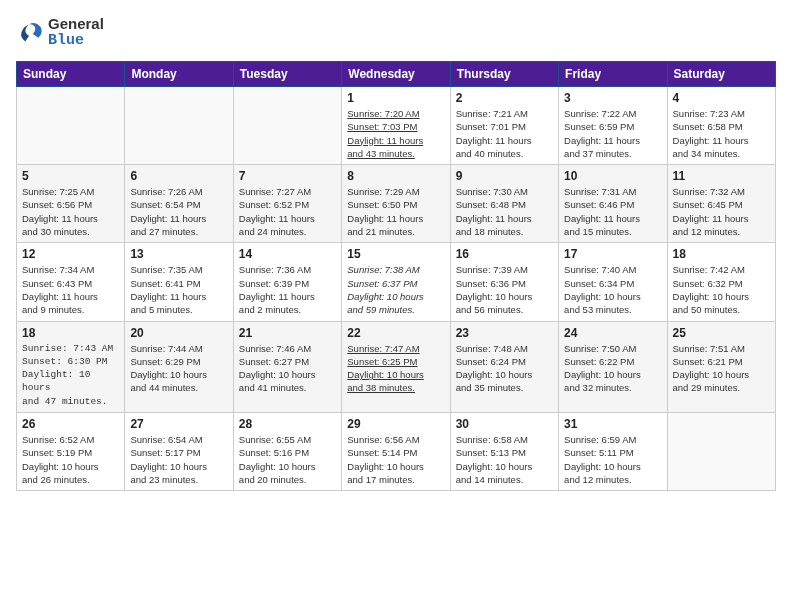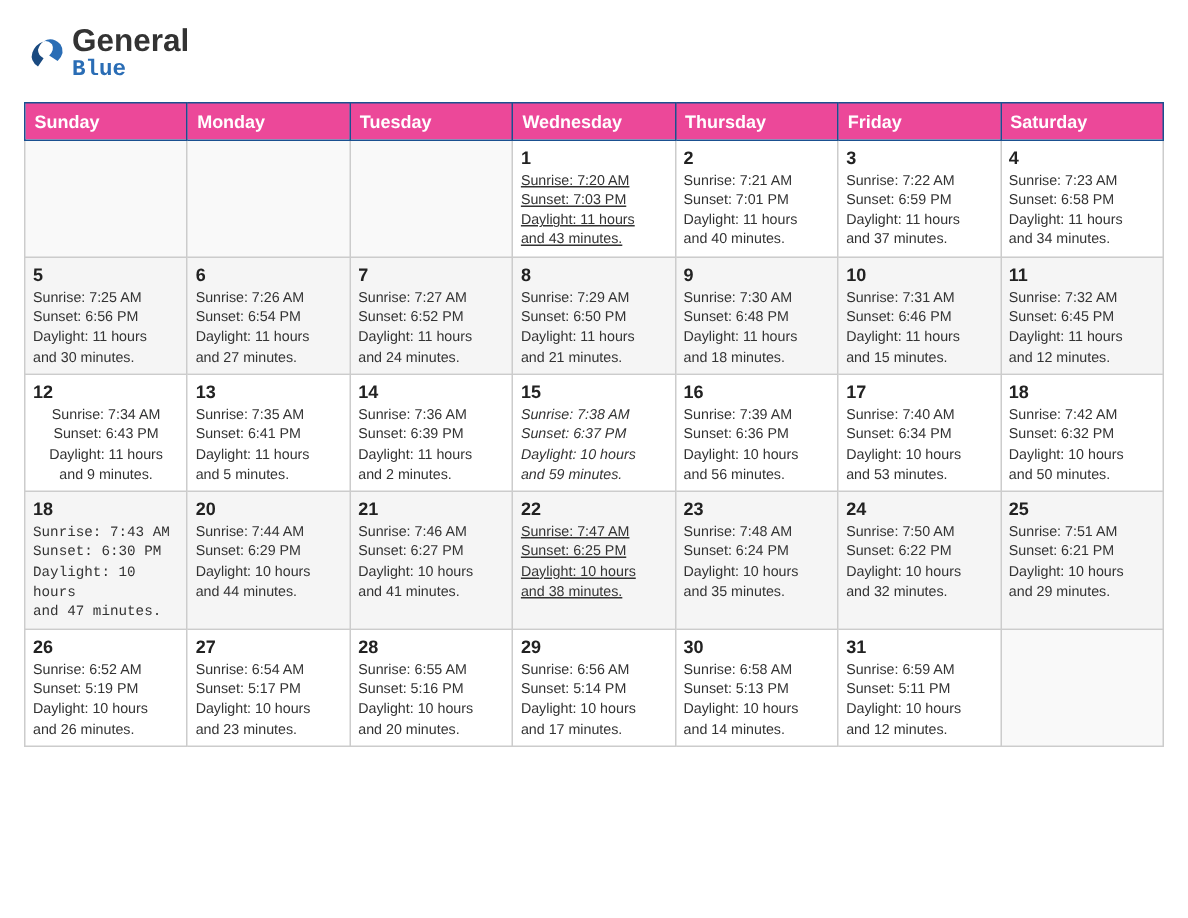--- a/index.html
+++ b/index.html
@@ -37,21 +37,21 @@
     .subtitle {
       font-size: 15px;
       color: #444;
     }
     .calendar {
       width: 100%;
       border-collapse: collapse;
       border: 1px solid #ccc;
     }
     .calendar th {
-      background: #ec4899;
+      background: #4c1d95;
       color: #fff;
       font-size: 12px;
       font-weight: bold;
       text-align: left;
       padding: 5px 6px;
       border: 1px solid #1a5090;
     }
     .calendar td {
       vertical-align: top;
       border: 1px solid #ccc;
@@ -84,21 +84,21 @@
 </head>
 <body>
 
 <div class="header">
   <div class="logo">
     <svg class="logo-icon" viewBox="0 0 30 30" xmlns="http://www.w3.org/2000/svg">
       <path d="M14 6 Q20 2 26 8 Q30 14 24 20 L18 16 Q22 12 20 8 Q17 5 14 6Z" fill="#2a6db5"></path>
       <path d="M14 6 Q8 8 6 14 Q4 20 10 24 L14 18 Q10 16 10 12 Q11 8 14 6Z" fill="#1a4a80"></path>
     </svg>
     <div>
-      <div style="font-size:21px;font-weight:bold;color:#333;line-height:1.1;">
+      <div style="font-size:15px;font-weight:bold;color:#333;line-height:1.1;">
         <span style="color:#333;">General</span>
       </div>
       <div style="font-size:15px;font-weight:bold;color:#2a6db5;line-height:1.1;font-family:Liberation Mono, monospace;">Blue</div>
     </div>
   </div>
   <div class="title-block">
     <div class="month-title"></div>
     <div class="subtitle"></div>
   </div>
 </div>
@@ -196,21 +196,21 @@
           <span class="day-num">11</span>
           <div class="day-detail" style="white-space: pre-line;">Sunrise: 7:32 AM
 Sunset: 6:45 PM
 Daylight: 11 hours
 and 12 minutes.</div>
         </td>
       </tr>
       <tr>
         <td>
           <span class="day-num">12</span>
-          <div class="day-detail" style="white-space: pre-line; text-align: center;">Sunrise: 7:34 AM
+          <div class="day-detail" style="white-space: pre-line;">Sunrise: 7:34 AM
 Sunset: 6:43 PM
 Daylight: 11 hours
 and 9 minutes.</div>
         </td>
         <td>
           <span class="day-num">13</span>
           <div class="day-detail" style="white-space: pre-line;">Sunrise: 7:35 AM
 Sunset: 6:41 PM
 Daylight: 11 hours
 and 5 minutes.</div>

